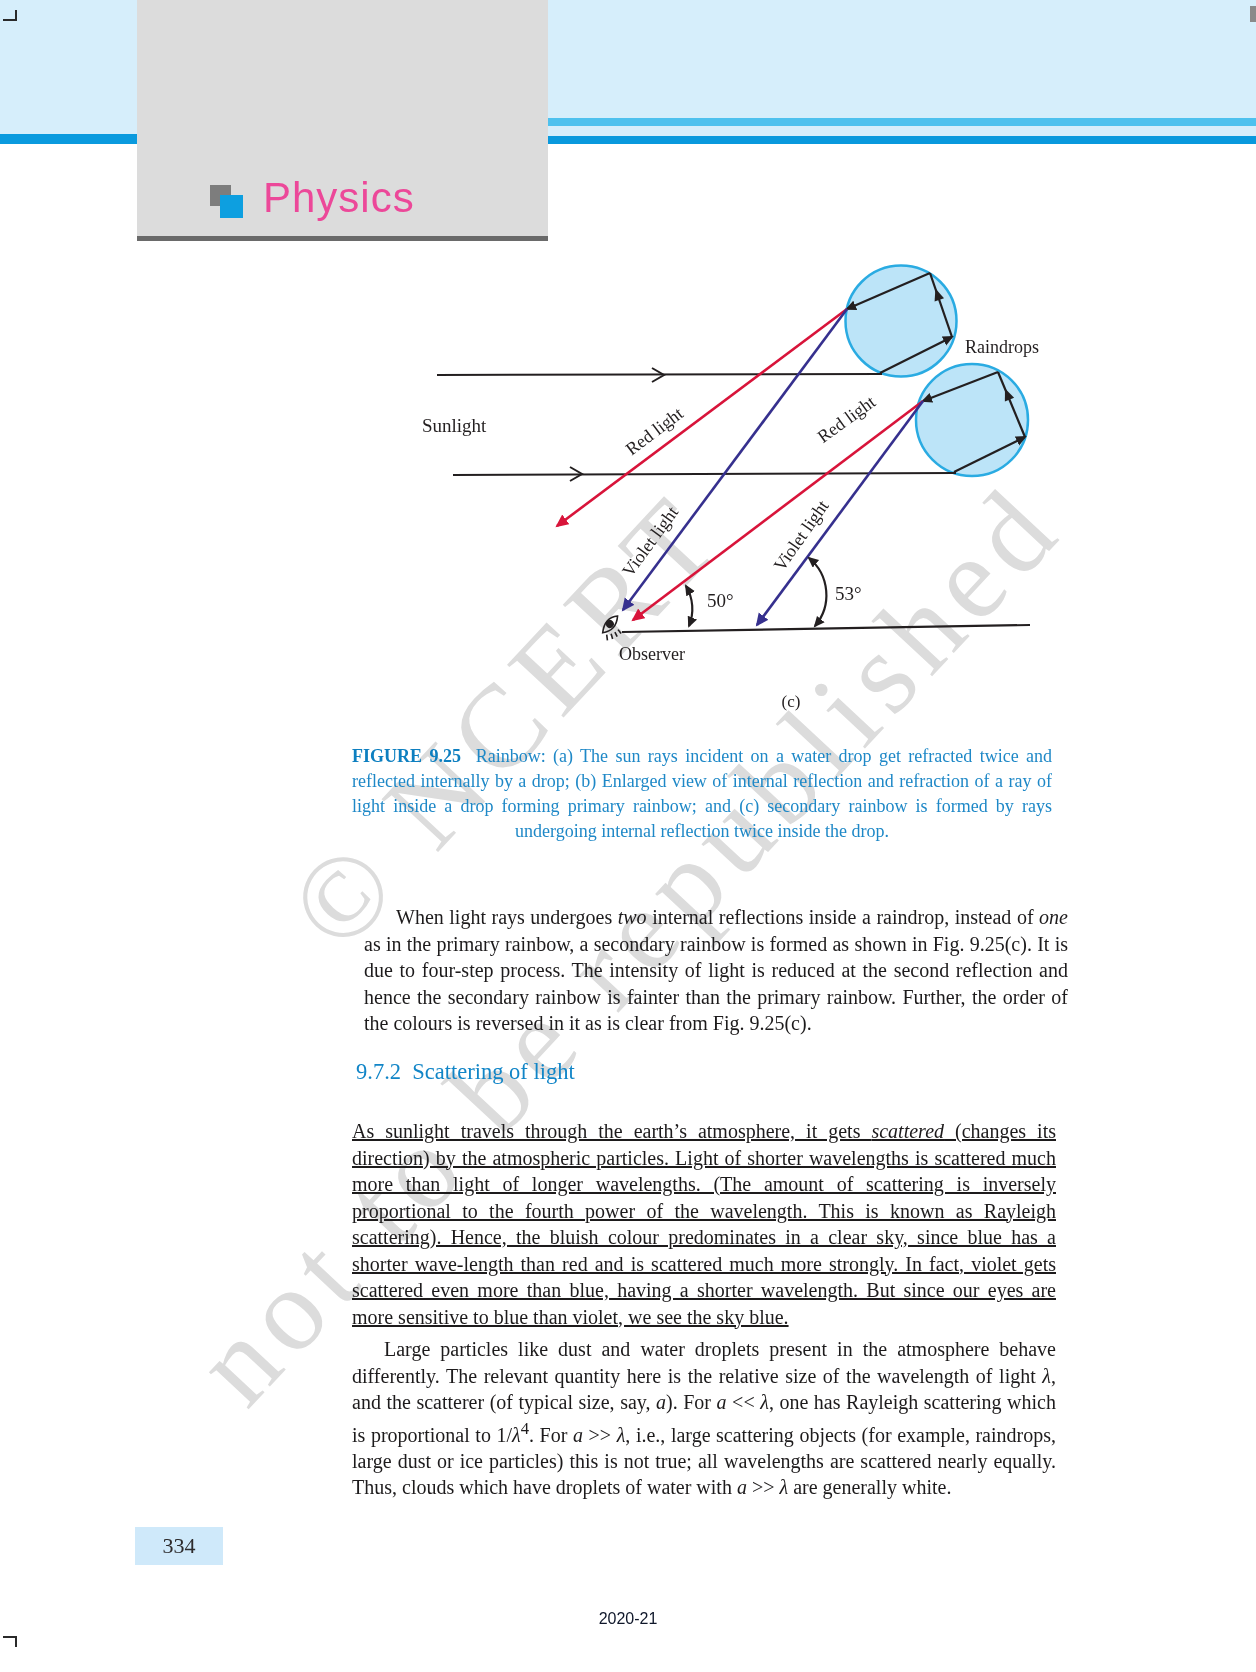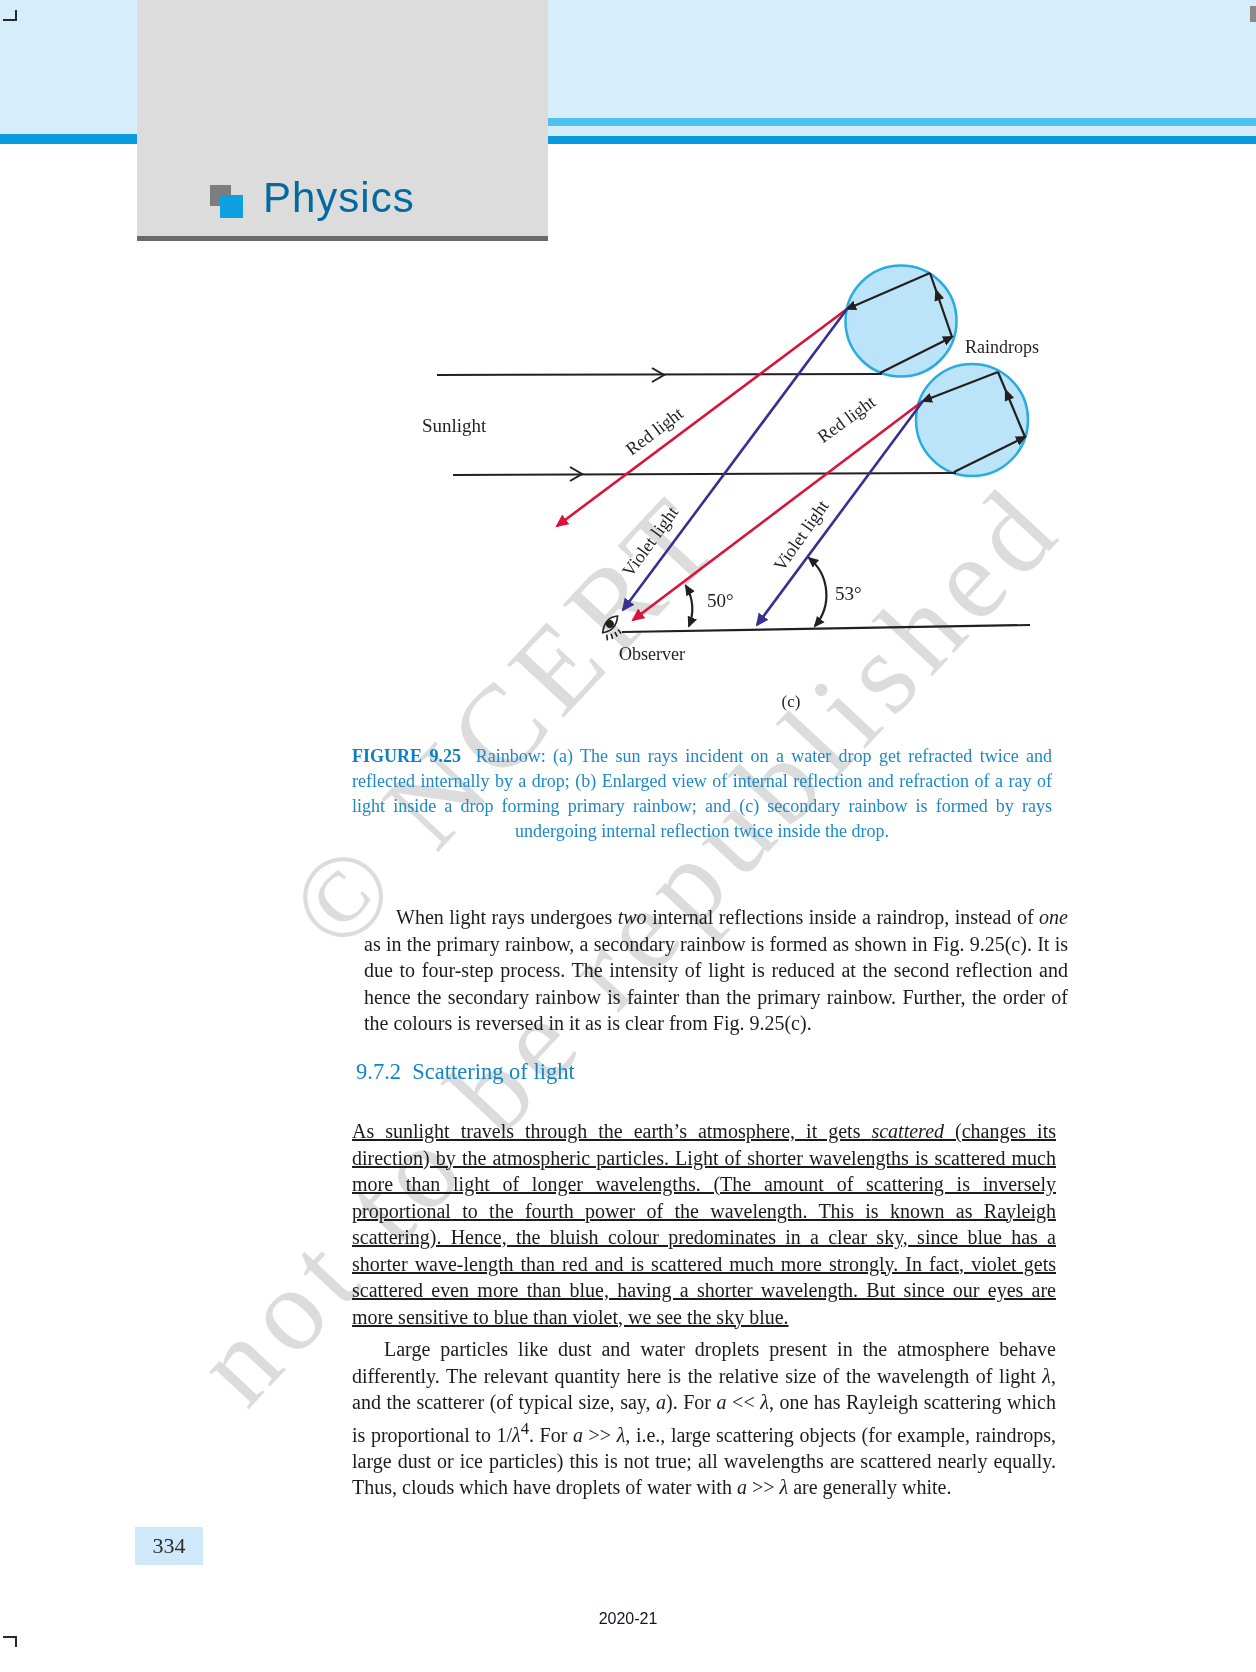--- a/index.html
+++ b/index.html
@@ -3,21 +3,21 @@
 <meta charset="utf-8">
 <style>
   html,body{margin:0;padding:0;background:#fff;}
   #page{position:relative;width:1256px;height:1672px;background:#ffffff;overflow:hidden;
         font-family:"Liberation Serif",serif;color:#1c1a1b;}
   
   .band{position:absolute;}
   #gray-box{position:absolute;left:137px;top:0;width:411px;height:236px;background:#dcdcdc;}
   #gray-underbar{position:absolute;left:137px;top:236px;width:411px;height:5px;background:#6a6a6a;}
   #physics-title{position:absolute;left:263px;top:177px;font-family:"Liberation Sans",sans-serif;
-       font-size:42px;line-height:1;color:#0369a1;letter-spacing:1px;}
+       font-size:42px;line-height:1;color:#ec4899;letter-spacing:1px;}
   #icon-sq-gray{position:absolute;left:210px;top:185px;width:21px;height:21px;background:#7d7d7d;}
   #icon-sq-blue{position:absolute;left:220px;top:195px;width:23px;height:23px;background:#0d9fe0;}
   
   .wm{position:absolute;color:#dcdcdc;font-family:"Liberation Serif",serif;
       font-size:118px;letter-spacing:10px;white-space:nowrap;z-index:0;
       transform-origin:left bottom;}
   #wm1{left:362px;top:840px;transform:rotate(-47deg);}
   #wm2{left:268px;top:1295px;transform:rotate(-47deg);}
   .layer{position:absolute;left:0;top:0;z-index:1;}
   
@@ -27,21 +27,21 @@
   
   .body-text{position:absolute;left:352px;width:704px;z-index:1;font-size:20px;
      line-height:26.5px;text-align:justify;color:#1d1b1c;}
   #para1{top:884px;text-indent:32px;margin-left:12px;}
   #section-heading{position:absolute;left:352px;top:1055px;z-index:1;margin:4px;
      font-size:22.5px;font-weight:normal;color:#1185c7;white-space:pre-wrap;
      font-family:"Liberation Serif",serif;}
   #para2{top:1098px;text-decoration:underline;}
   #para3{top:1316px;text-indent:32px;}
   
-  #page-num-box{position:absolute;left:135px;top:1527px;width:68px;height:38px;background:#cfe9fa;
+  #page-num-box{position:absolute;left:135px;top:1527px;width:88px;height:38px;background:#cfe9fa;
      z-index:1;display:flex;align-items:center;justify-content:center;font-size:22px;color:#2d2b2c;}
   #footer-text{position:absolute;left:0;top:1610px;width:1256px;text-align:center;z-index:1;
      font-family:"Liberation Sans",sans-serif;font-size:16px;color:#0f172a;}
   
   .mark{position:absolute;background:#2a2a2a;}
   svg text{font-family:"Liberation Serif",serif;fill:#231f20;}
 </style>
 </head>
 <body>
 

